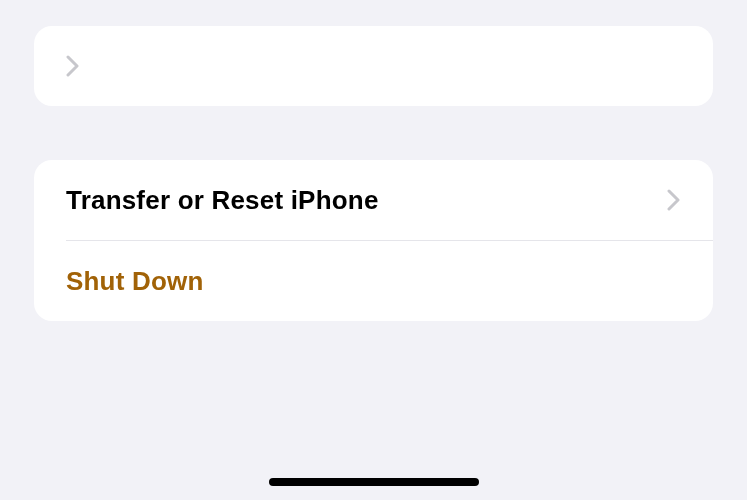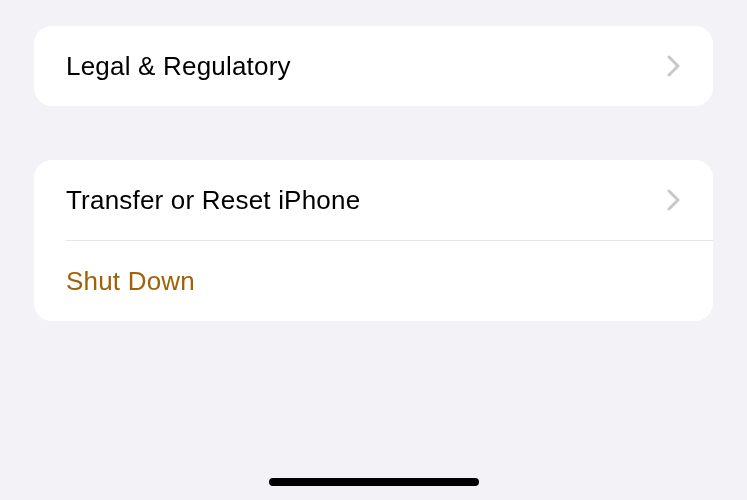--- a/index.html
+++ b/index.html
@@ -19,20 +19,21 @@
     .content {
       padding: 26px 34px 0 34px;
     }
     .group {
       background: #ffffff;
       border-radius: 18px;
       overflow: hidden;
     }
     .group + .group {
       margin-top: 54px;
+      font-weight: bold;
     }
     .row {
       display: flex;
       align-items: center;
       justify-content: space-between;
       padding: 0 32px;
       height: 80px;
       cursor: pointer;
     }
     .row-label {
@@ -76,21 +77,20 @@
       border-radius: 4px;
     }
   </style>
 </head>
 <body>
 
 <div class="content">
 
   <div class="group">
     <div class="row">
-      <span class="row-label">Legal &amp; Regulatory</span>
       <span class="chevron">
         <svg viewBox="0 0 14 22">
             <polyline points="2,2 11,11 2,20"></polyline>
           </svg>
       </span>
     </div>
   </div>
 
   <div class="group">
     <div class="row">

